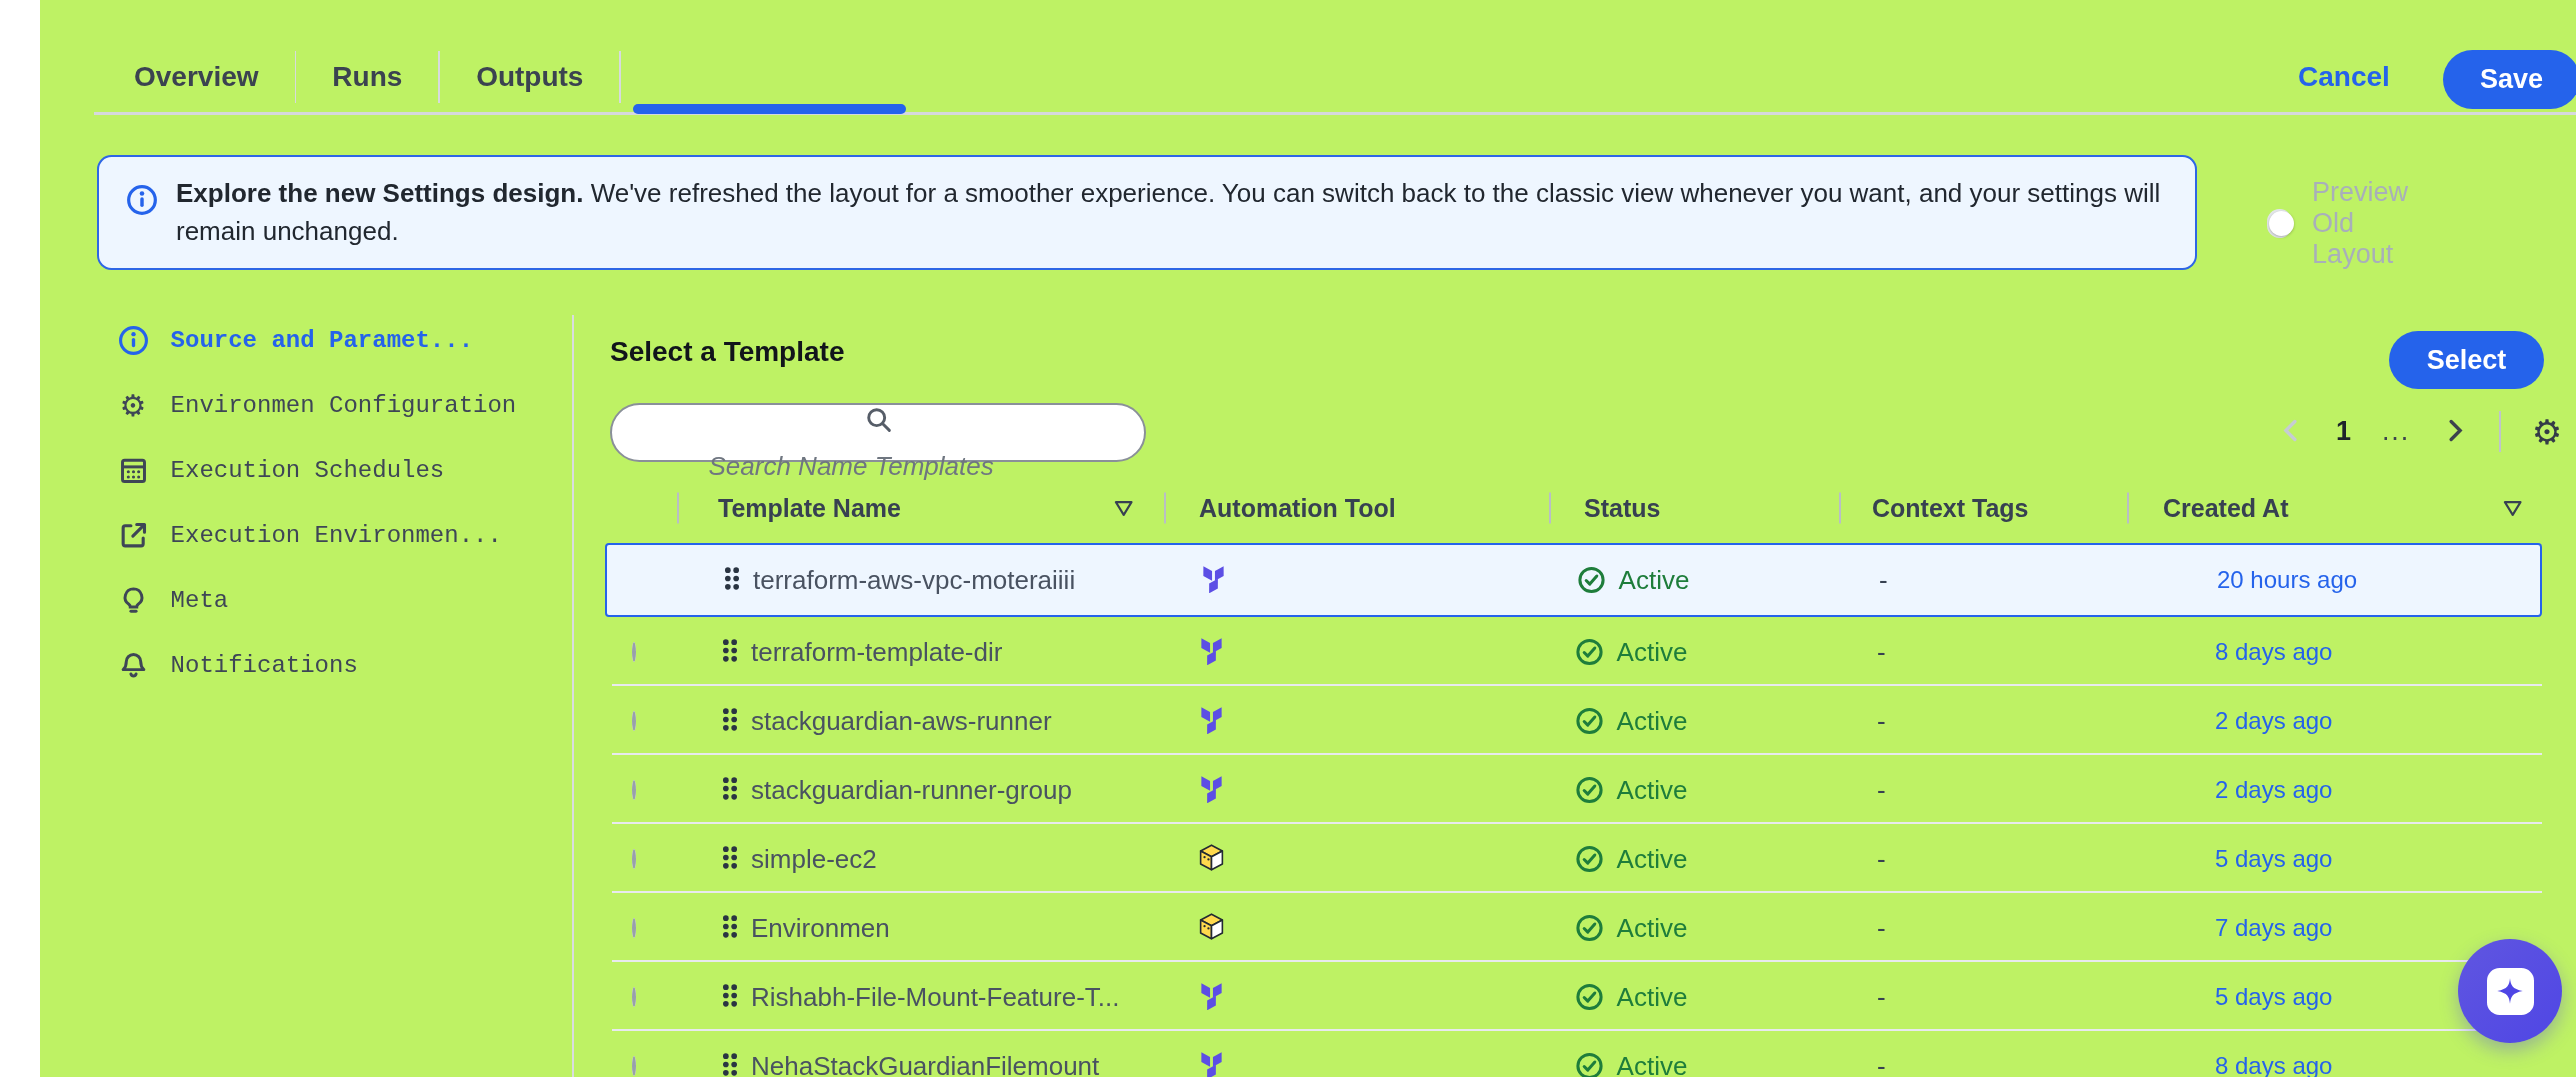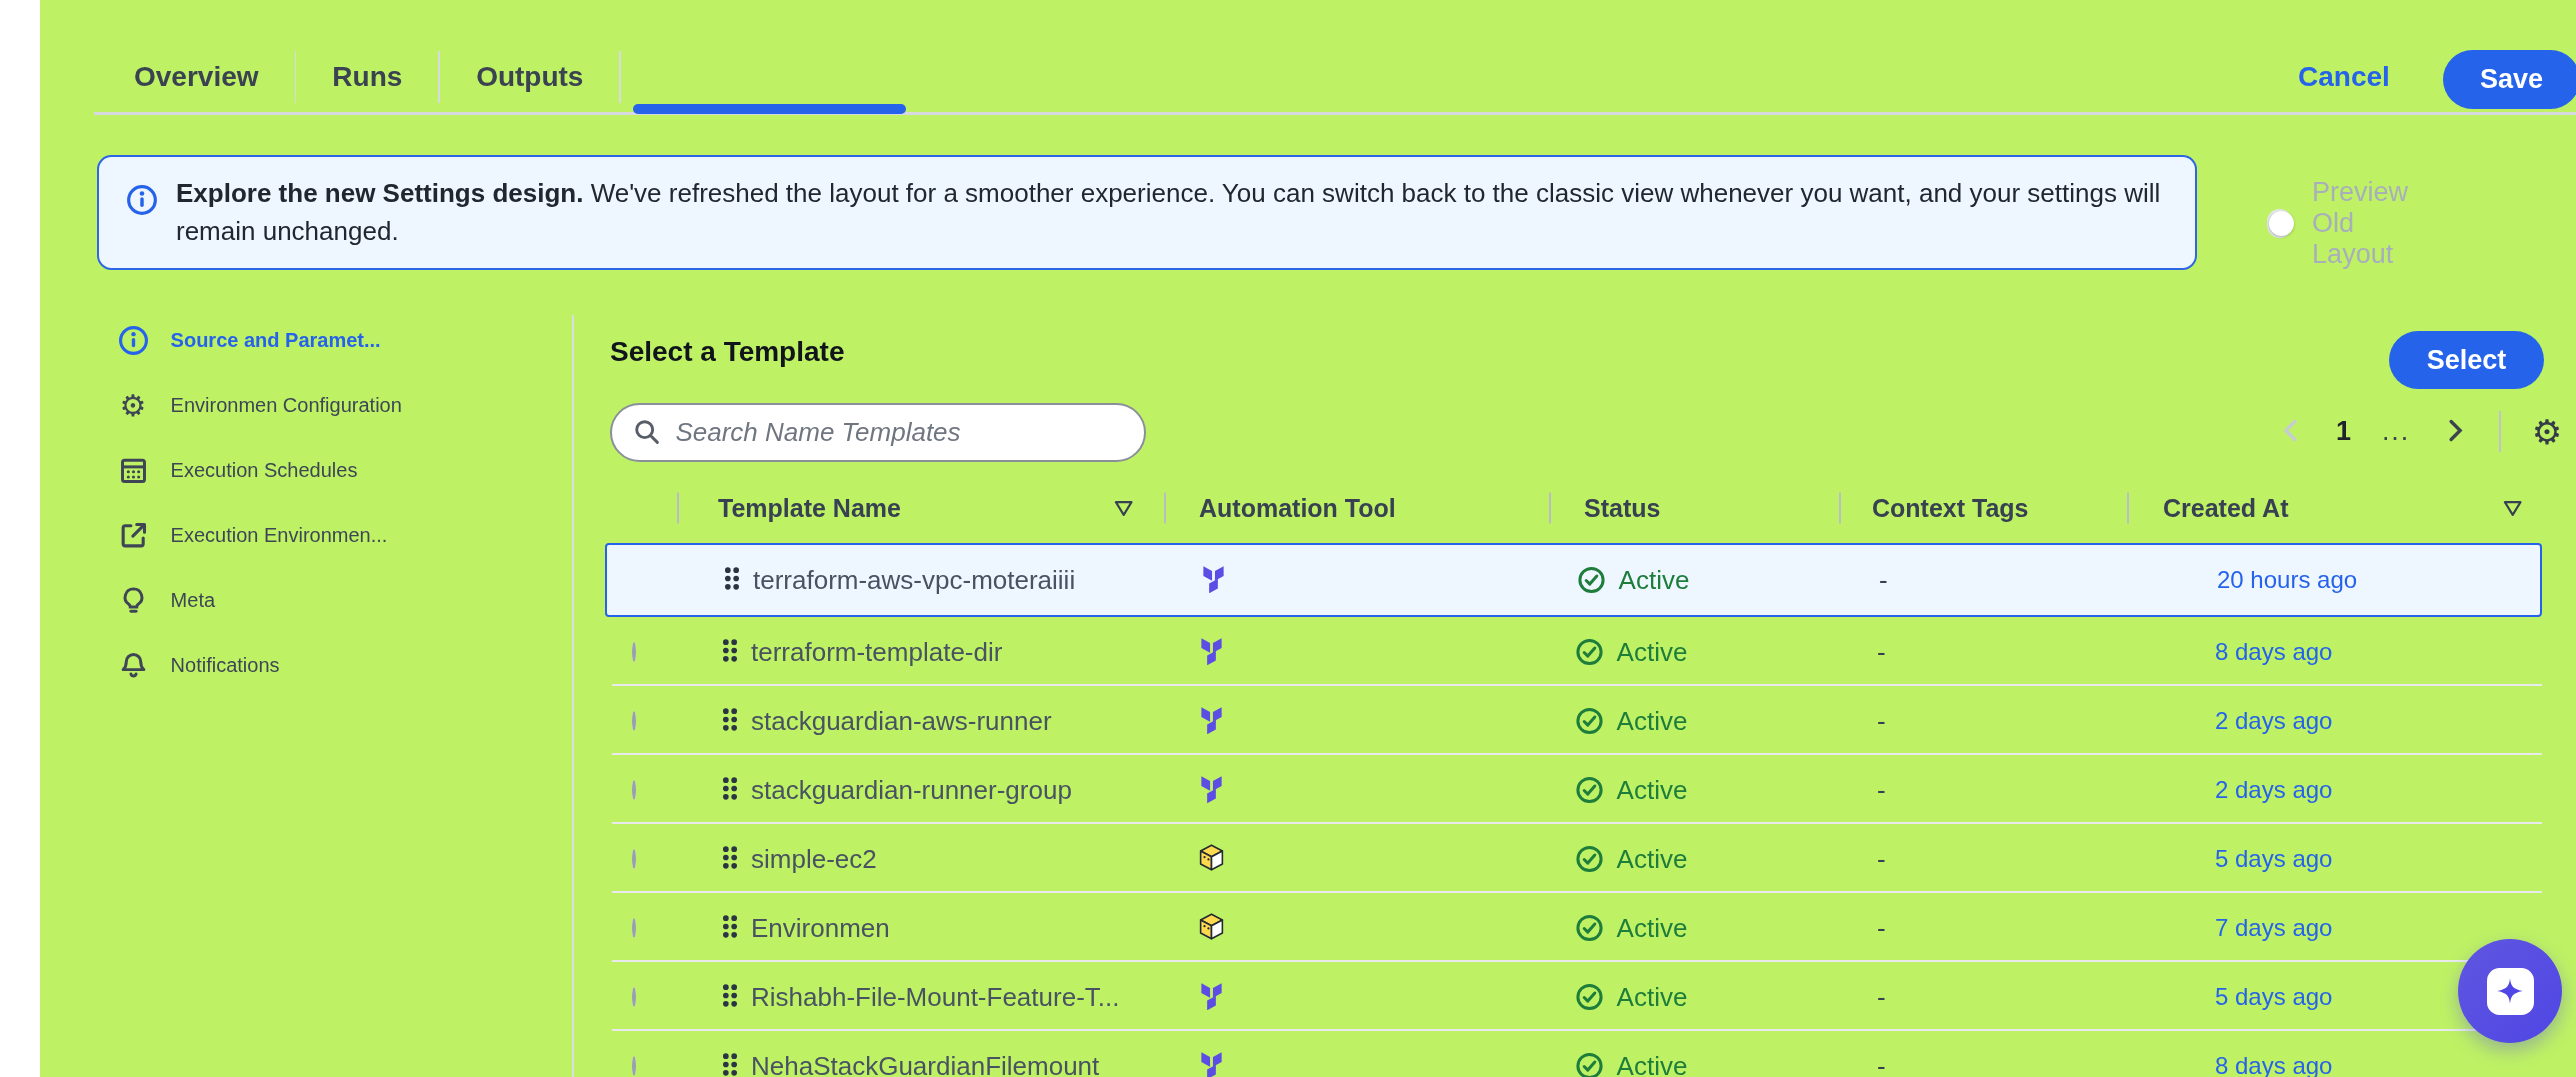--- a/index.html
+++ b/index.html
@@ -28,31 +28,31 @@
   .banner-text b{ font-weight:700; }
   .banner-toggle-wrap{ position:absolute; left:2168px; top:20px; display:flex; align-items:center; gap:20px; }
   .toggle{ position:relative; width:49px; height:29px; border-radius:14.4px; background:#e3e6ea; cursor:pointer; }
   .toggle-knob{ position:absolute; left:1.8px; top:1.8px; width:25px; height:25px; border-radius:50%; background:#fff; box-shadow:0 0.9px 2.7px rgba(0,0,0,.25); }
   .toggle-label{ font-size:27px; color:#a8afba; }
   
   .sidebar{ position:absolute; left:77px; top:308px; width:432px; }
   .side-item{ height:65px; display:flex; align-items:center; gap:21.6px; cursor:pointer; color:#3e4656; }
   .side-item.active{ color:#2563eb; font-weight:700; }
   .side-icon{ width:32px; height:32px; display:flex; align-items:center; justify-content:center; flex:0 0 32px; }
-  .side-label{ font-size:20px; font-weight:500; white-space:nowrap; }
+  .side-label{ font-size:24px; font-weight:500; white-space:nowrap;font-family:Liberation Mono, monospace; }
   .side-item.active .side-label{ font-weight:700; }
   .gear-glyph{ font-family:"DejaVu Sans", sans-serif; font-size:30px; color:#3e4656; line-height:1; }
   .vline{ position:absolute; top:315px; width:1.8px; height:763px; background:#d9dce0; }
   .vline.left{ left:532px; } .vline.right{ left:2539px; }
   
   .main-title{ position:absolute; left:570px; top:336px; font-size:28px; font-weight:700; color:#11151b; }
   .select-btn{ position:absolute; left:2349px; top:331px; width:155px; height:58px; border-radius:29px; background:#2563eb; color:#fff;
     font-size:27px; font-weight:700; display:flex; align-items:center; justify-content:center; cursor:pointer; }
   .searchbox{ position:absolute; left:570px; top:403px; width:536px; height:59px; border:2.7px solid #8a9099; border-radius:30px;
-    display:flex; align-items:center; padding:0 20px; gap:14.4px; background:#fff; }
+    display:flex; align-items:center; padding:0 20px; gap:14.4px; background:#fff;flex-direction:column; }
   .searchbox input{ border:none; outline:none; flex:1; font-size:26px; font-style:italic; color:#374151; background:transparent; font-family:"Liberation Sans", sans-serif; }
   .searchbox input::placeholder{ color:#6f7680; font-style:italic; }
   .pagination{ position:absolute; left:2238px; top:409px; height:45px; display:flex; align-items:center; gap:31px; }
   .pg-prev{ color:#c6ccd4; } .pg-next{ color:#3c434d; }
   .pg-page{ font-size:27px; font-weight:700; color:#1f242b; }
   .pg-ellipsis{ font-size:27px; color:#3c434d; letter-spacing:1.8px; }
   .pg-sep{ width:1.8px; height:41px; background:#bfc4cb; }
   .pg-gear{ font-family:"DejaVu Sans", sans-serif; font-size:34px; color:#343c47; line-height:1; cursor:pointer; }
   
   .thead{ position:absolute; left:565px; top:484px; width:1937px; height:47px; }

